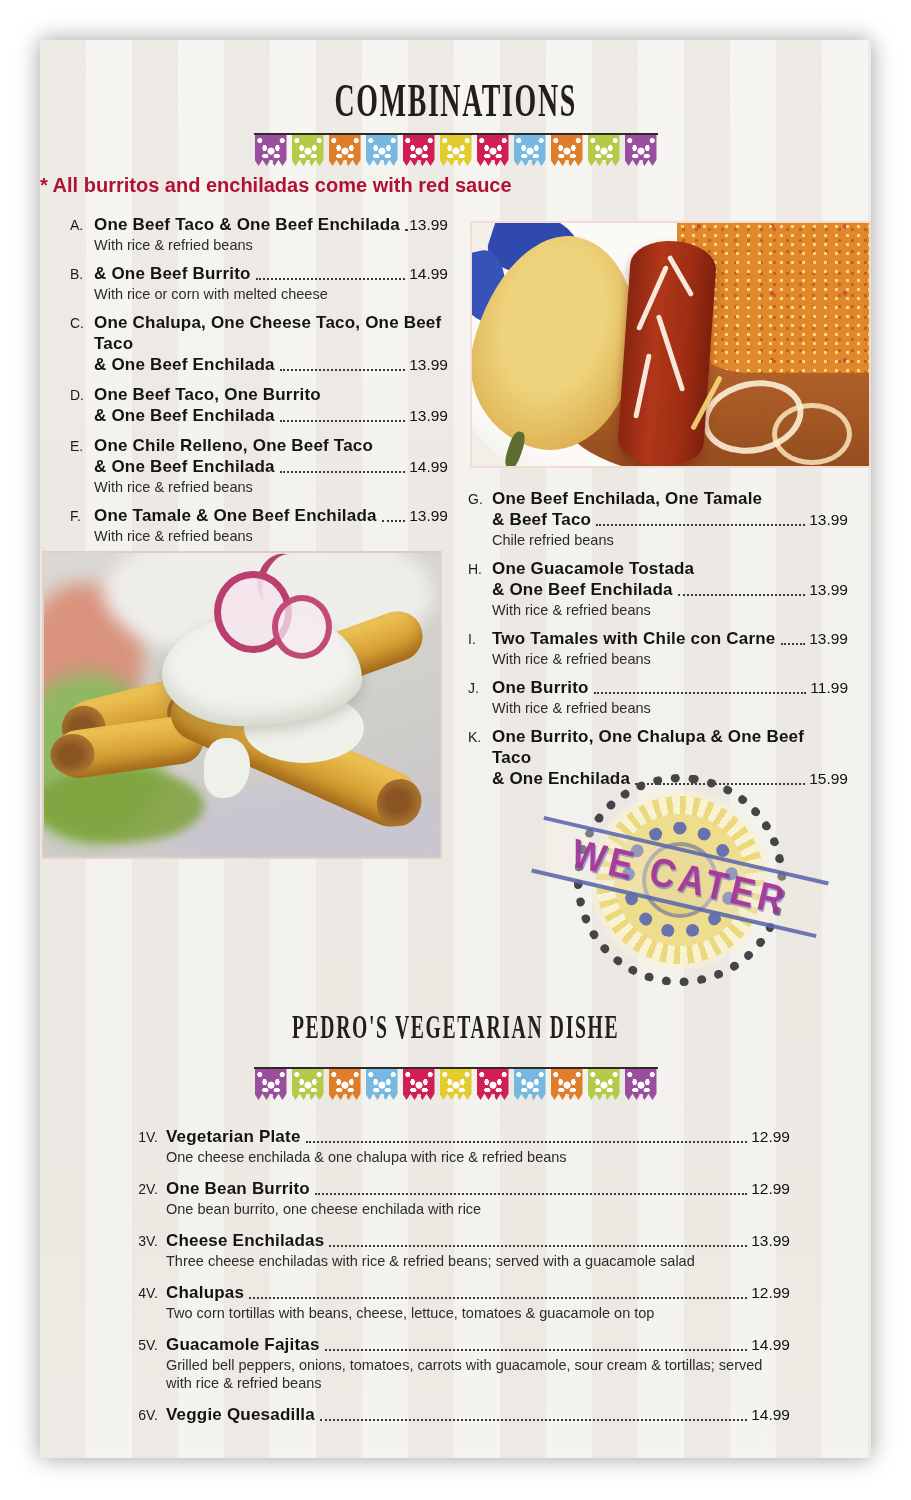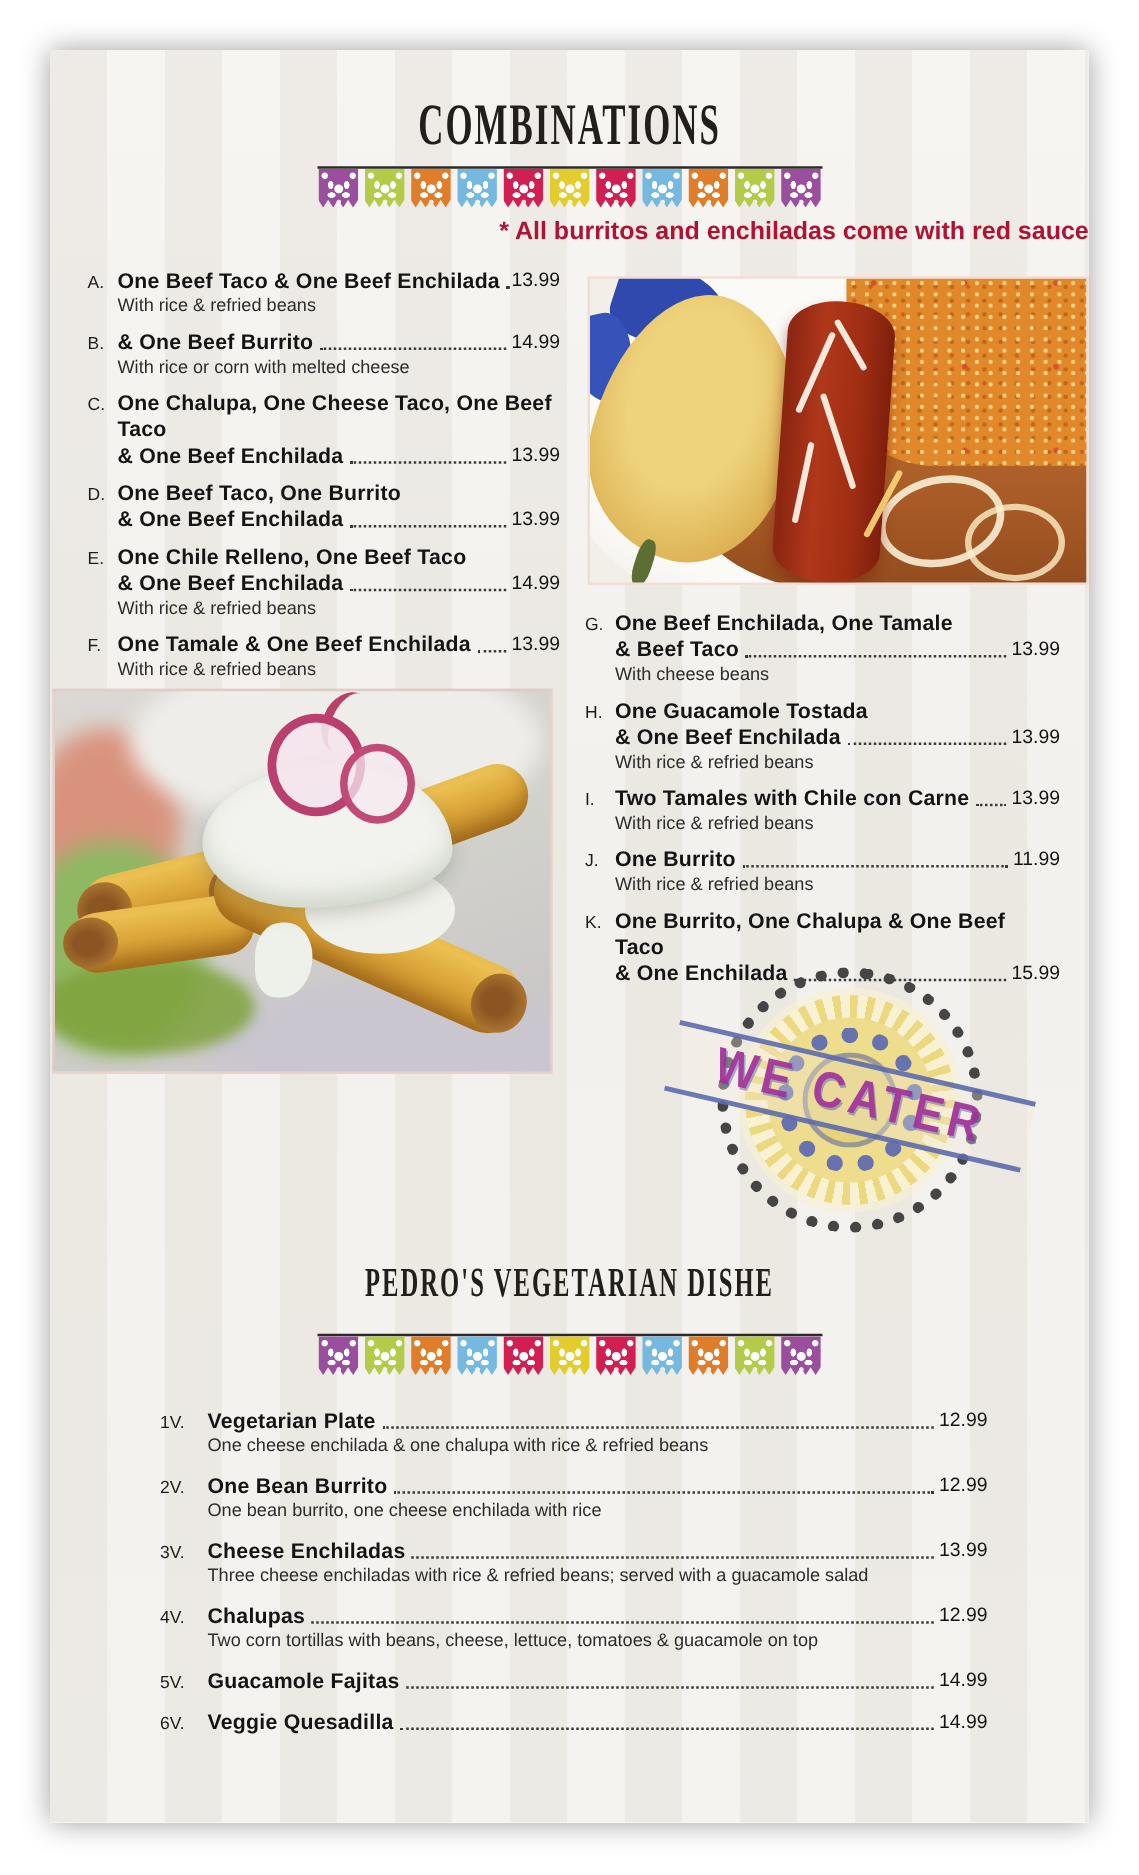--- a/index.html
+++ b/index.html
@@ -24,21 +24,21 @@
     box-shadow:0 0 22px rgba(0,0,0,.38);
   }
   .sec-title{
     position:absolute;left:0;width:100%;text-align:center;color:#211e1b;
     font-family:"Liberation Serif", serif;font-weight:700;white-space:nowrap;
   }
   .sec-title > span{display:inline-block;transform:scale(.82,1.38);letter-spacing:2px;}
   #title-combos{top:42px;font-size:34px;}
   #title-veg{top:974px;font-size:24px;}
   .note{
-    position:absolute;top:134px;left:0;width:100%;text-align:right;
+    position:absolute;top:134px;left:0;width:100%;text-align:left;
     font-weight:700;font-size:20px;color:#b11234;
   }
   
   .picado{position:absolute;left:50%;transform:translateX(-50%);width:404px;}
   #banner1{top:93px;} #banner2{top:1027px;}
   .rope{height:2px;background:#2d2a27;}
   .picado-flags{display:flex;justify-content:space-between;padding:0 1px;}
   .flag{
     width:32px;height:31px;margin-top:0;position:relative;
     clip-path:polygon(0 0,100% 0,100% 80%,87.5% 100%,75% 80%,62.5% 100%,50% 80%,37.5% 100%,25% 80%,12.5% 100%,0 80%);
@@ -56,21 +56,21 @@
       radial-gradient(circle 1.8px at 50% 86%, #fff 1.6px, transparent 2.2px);
   }
   
   .list{position:absolute;}
   #combo-left{left:30px;top:174px;width:378px;}
   #combo-right{left:428px;top:448px;width:380px;}
   #veg-list{left:88px;top:1086px;width:662px;}
   .item{display:flex;margin-bottom:9px;}
   #veg-list .item{margin-bottom:12px;}
   .lab{flex:0 0 24px;font-size:14px;color:#1c1c1c;padding-top:3px;}
-  #veg-list .lab{flex:0 0 30px;margin-right:8px;}
+  #veg-list .lab{flex:0 0 30px;text-align:right;margin-right:8px;}
   .body{flex:1;min-width:0;}
   .nm{font-weight:700;font-size:17px;line-height:21px;color:#141414;letter-spacing:.2px;}
   .row{display:flex;align-items:flex-end;}
   .row .nm{white-space:nowrap;}
   .dots{flex:1;border-bottom:2px dotted #3a3a3a;margin:0 4px 4px 5px;}
   .pr{font-size:15.5px;color:#111;line-height:21px;}
   .ds{font-size:14.5px;line-height:18px;color:#2c2c2c;margin-top:1px;}
   
   .photo{position:absolute;overflow:hidden;border:2px solid rgba(242,206,196,.55);box-sizing:border-box;}
   .photo *{position:absolute;}
@@ -260,21 +260,21 @@
   <div class="list" id="combo-right">
       <div class="item">
         <div class="lab">G.</div>
         <div class="body">
           <div class="nm">One Beef Enchilada, One Tamale</div>
           <div class="row">
             <span class="nm">&amp; Beef Taco</span>
             <span class="dots"></span>
             <span class="pr">13.99</span>
           </div>
-          <div class="ds">With cheese beans</div>
+          <div class="ds">Chile refried beans</div>
         </div>
       </div>
       <div class="item">
         <div class="lab">H.</div>
         <div class="body">
           <div class="nm">One Guacamole Tostada</div>
           <div class="row">
             <span class="nm">&amp; One Beef Enchilada</span>
             <span class="dots"></span>
             <span class="pr">13.99</span>
@@ -411,20 +411,21 @@
         </div>
       </div>
       <div class="item">
         <div class="lab">5V.</div>
         <div class="body">
           <div class="row">
             <span class="nm">Guacamole Fajitas</span>
             <span class="dots"></span>
             <span class="pr">14.99</span>
           </div>
+          <div class="ds">Grilled bell peppers, onions, tomatoes, carrots with guacamole, sour cream &amp; tortillas; served with rice &amp; refried beans</div>
         </div>
       </div>
       <div class="item">
         <div class="lab">6V.</div>
         <div class="body">
           <div class="row">
             <span class="nm">Veggie Quesadilla</span>
             <span class="dots"></span>
             <span class="pr">14.99</span>
           </div>

